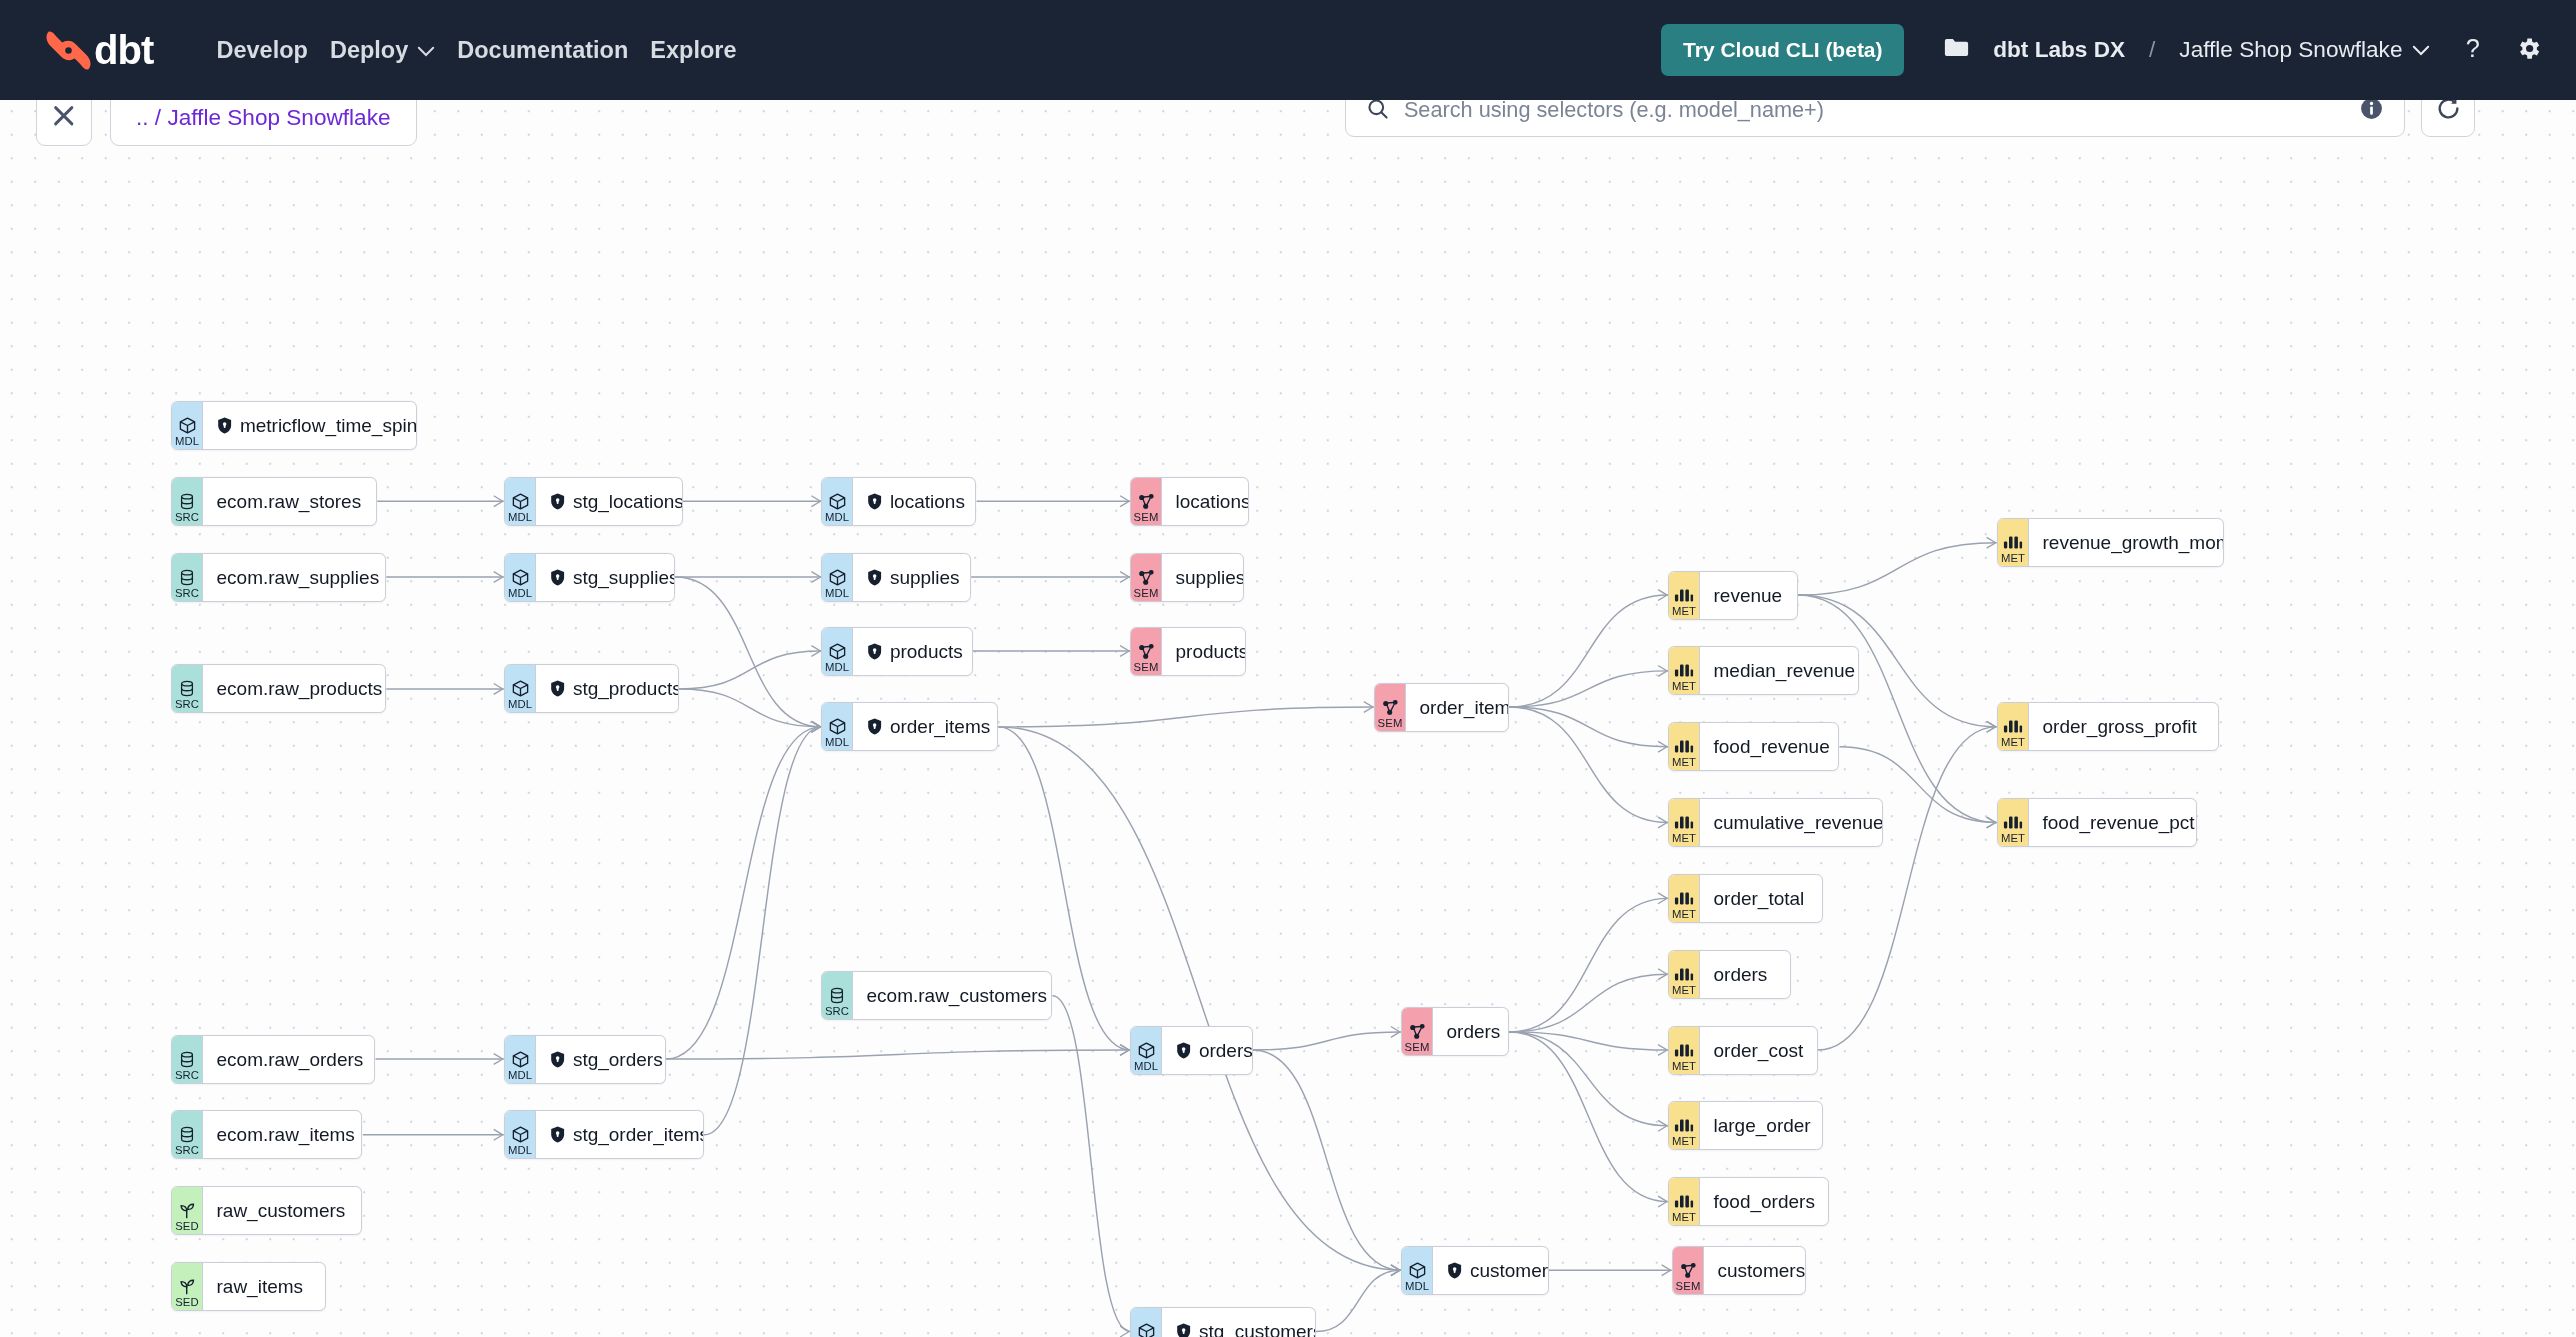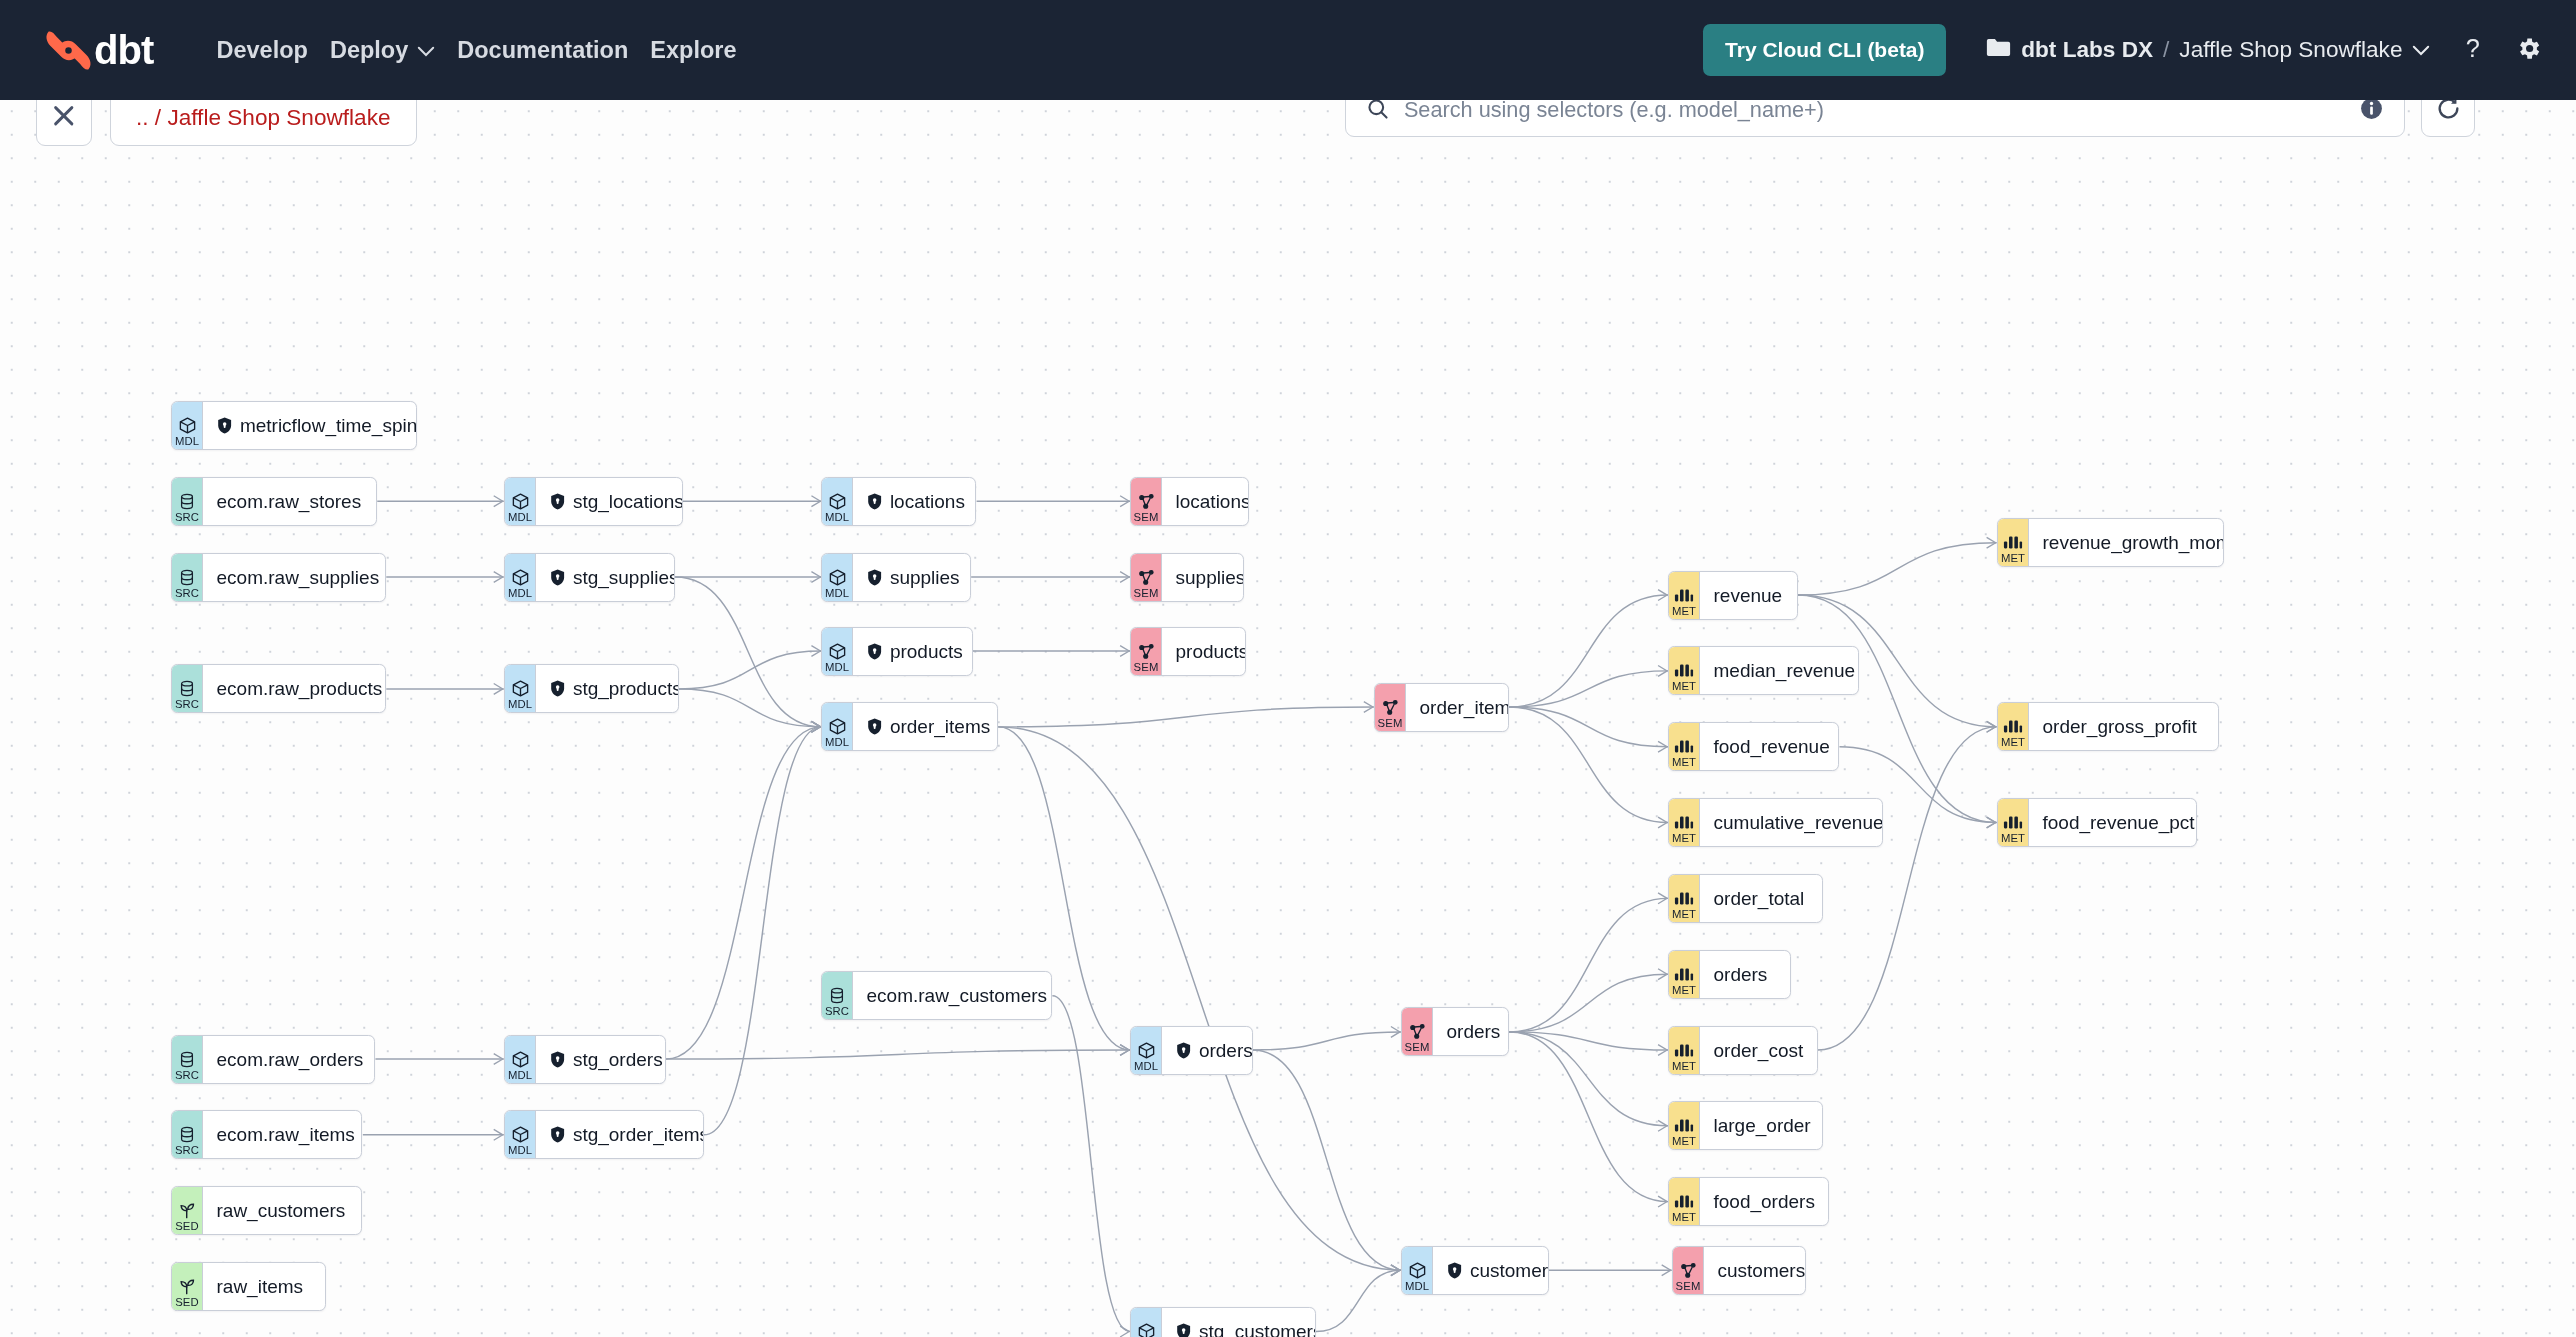--- a/index.html
+++ b/index.html
@@ -27,21 +27,21 @@
     display: flex; align-items: center; gap: 9px; cursor: pointer;
     white-space: nowrap;
   }
   .nav-spacer { flex: 1 1 auto; }
   .cli-btn {
     background: #2a7f83; color: #fff; font-size: 21px; font-weight: 600;
     border: none; border-radius: 7.2px; padding: 14.4px 21.7px; cursor: pointer;
     white-space: nowrap;
   }
   .breadcrumb-nav {
-    display: flex; align-items: center; gap: 10px;
+    display: flex; align-items: center; gap: 24px;
     color: #e8ebef; font-size: 22.6px; font-weight: 600;
     margin-left: 40px; white-space: nowrap;
   }
   .bc-sep { color: #8b94a3; font-weight: 400; }
   .bc-proj { display: flex; align-items: center; gap: 9px; cursor: pointer; font-weight: 400;}
   .nav-icon-btn { margin-left: 31px; cursor: pointer; display: flex; align-items: center; }
 
   
   #canvas {
     position: absolute; top: 76px; left: 0;
@@ -58,21 +58,21 @@
   }
   .sq-btn {
     width: 56px; height: 56px; border: 0.9px solid #cfd4dc; border-radius: 9px;
     background: #fff; display: flex; align-items: center; justify-content: center;
     cursor: pointer; flex: none;
   }
   .breadcrumb-chip {
     margin-left: 18px; height: 56px;
     border: 0.9px solid #cfd4dc; border-radius: 9px; background: #fff;
     display: flex; align-items: center; padding: 0 25px;
-    font-size: 22.6px; color: #b91c1c; cursor: pointer; white-space: nowrap;
+    font-size: 22.6px; color: #6d28d9; cursor: pointer; white-space: nowrap;
   }
   .search-wrap {
     position: absolute; left: 1345px; top: 7px;
     width: 1130px; height: 70px;
     display: flex; align-items: flex-start;
   }
   .search-box {
     flex: 1 1 auto; height: 54px;
     border: 0.9px solid #cfd4dc; border-radius: 9px; background: #fff;
     display: flex; align-items: center; padding: 0 20px; gap: 14.4px;

